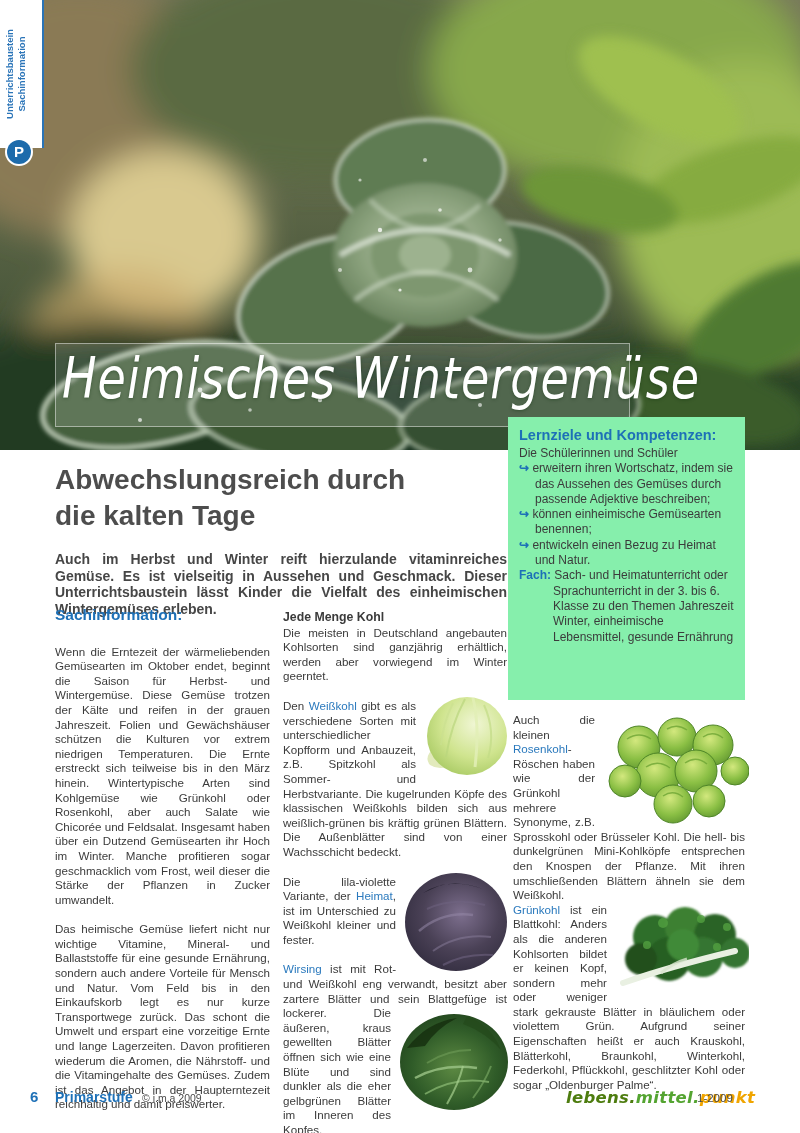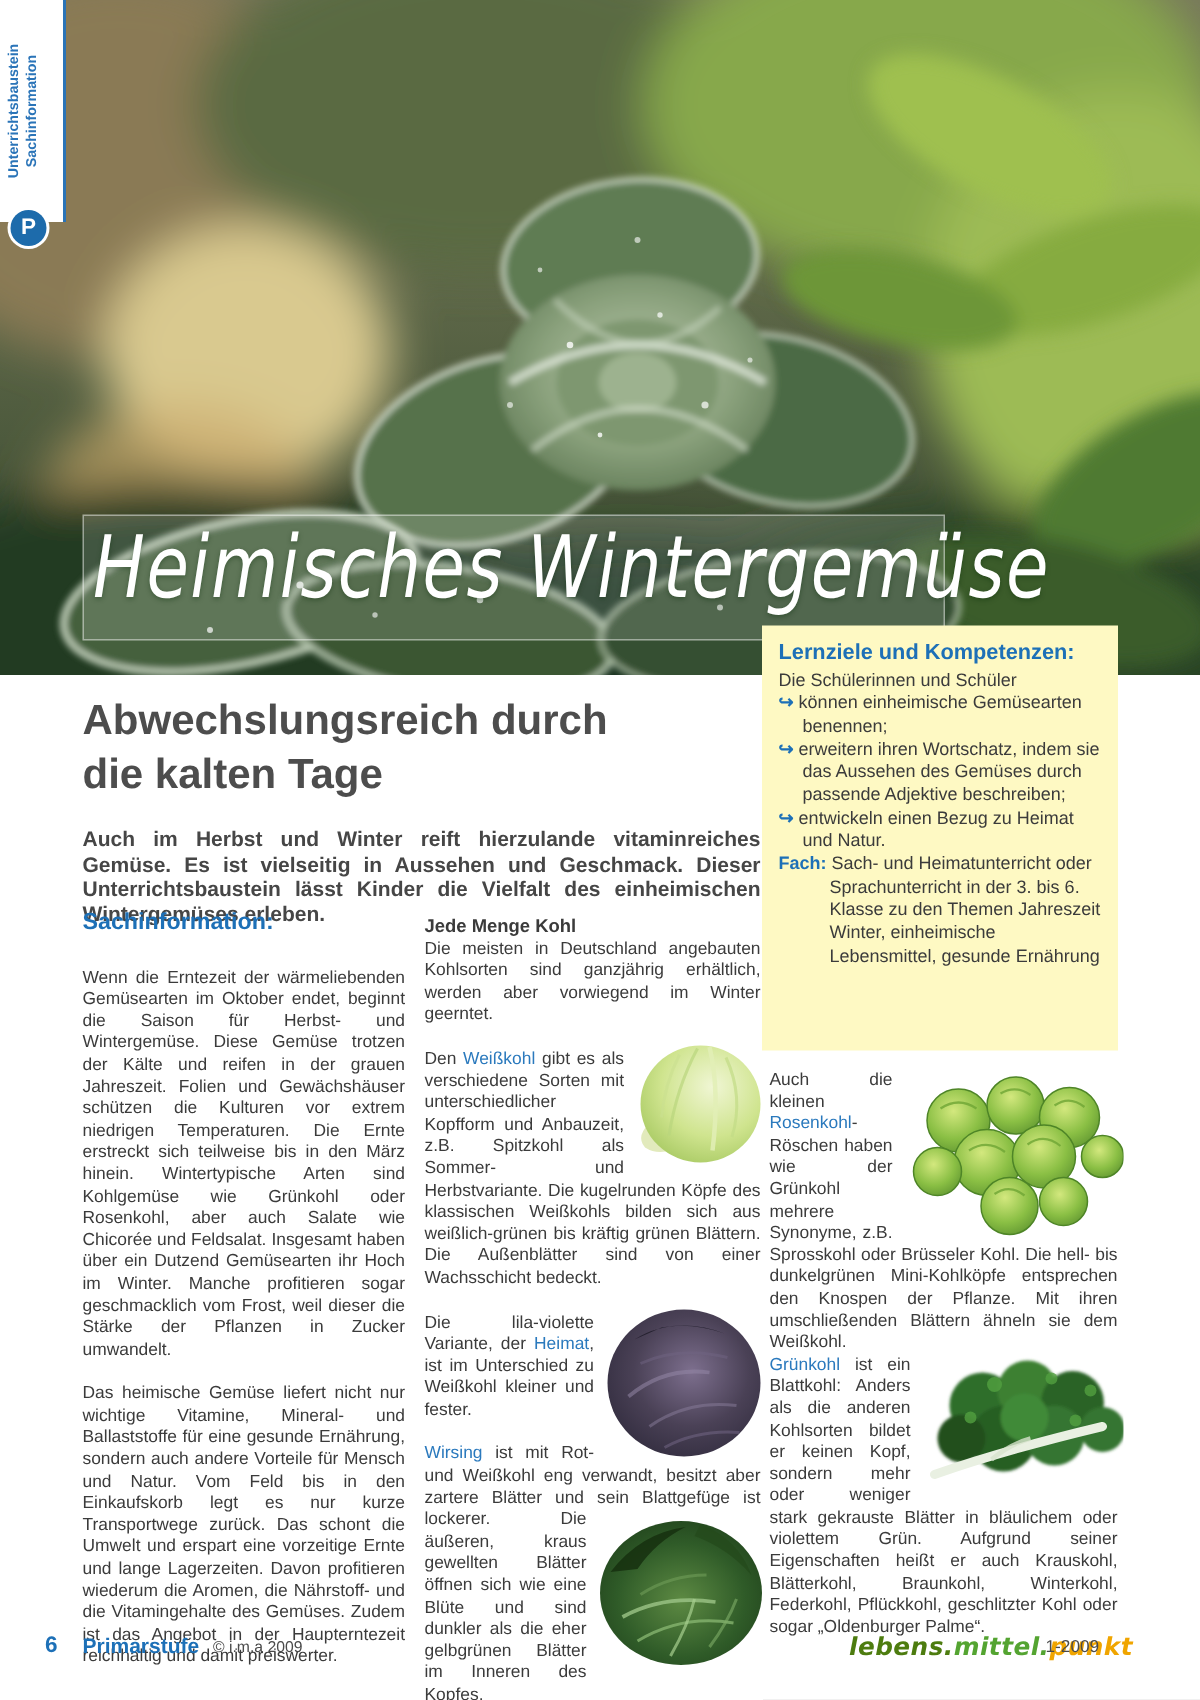--- a/index.html
+++ b/index.html
@@ -28,21 +28,21 @@
               font-size:46px;color:#ffffff;letter-spacing:1px;transform:scaleY(1.25);
               transform-origin:top left;text-shadow:0 1px 3px rgba(0,40,0,0.35);white-space:nowrap;}
 
   
   .main-heading{position:absolute;left:55px;top:462px;width:460px;font-size:28px;line-height:36px;
                 font-weight:bold;color:#4d4d4d;white-space:pre-line;}
   .lead{position:absolute;left:55px;top:551px;width:452px;font-size:14px;line-height:16.6px;
         font-weight:bold;color:#464646;text-align:justify;}
 
   
-  .learn-box{position:absolute;left:508px;top:417px;width:237px;height:283px;background:#fef9c3;
+  .learn-box{position:absolute;left:508px;top:417px;width:237px;height:283px;background:#86efac;
              box-sizing:border-box;padding:10px 11px 8px 11px;z-index:6;}
   .learn-box h2{margin:0 0 3px 0;font-size:14.5px;color:#1d70b7;}
   .learn-box .lb-intro{font-size:12px;line-height:15.3px;color:#3b3b3b;}
   .lb-item{font-size:12px;line-height:15.3px;color:#3b3b3b;padding-left:16px;text-indent:-16px;}
   .lb-arrow{color:#1d70b7;font-weight:bold;}
   .lb-subject{font-size:12px;line-height:15.3px;color:#3b3b3b;padding-left:34px;text-indent:-34px;}
   .lb-subject .lbl{color:#1d70b7;font-weight:bold;}
 
   
   .col{position:absolute;font-size:11.6px;line-height:14.6px;color:#3b3b3b;text-align:justify;}
@@ -171,22 +171,22 @@
   <div class="title-band"></div>
   <div class="hero-title">Heimisches Wintergemüse</div>
 
   <div class="main-heading">Abwechslungsreich durch
 die kalten Tage</div>
   <div class="lead">Auch im Herbst und Winter reift hierzulande vitaminreiches Gemüse. Es ist vielseitig in Aussehen und Geschmack. Dieser Unterrichtsbaustein lässt Kinder die Vielfalt des einheimischen Wintergemüses erleben.</div>
 
   <div class="learn-box">
     <h2>Lernziele und Kompetenzen:</h2>
     <div class="lb-intro">Die Schülerinnen und Schüler</div>
+    <div class="lb-item"><span class="lb-arrow">↪</span> <span>erweitern ihren Wortschatz, indem sie das Aussehen des Gemüses durch passende Adjektive beschreiben;</span></div>
     <div class="lb-item"><span class="lb-arrow">↪</span> <span>können einheimische Gemüsearten benennen;</span></div>
-    <div class="lb-item"><span class="lb-arrow">↪</span> <span>erweitern ihren Wortschatz, indem sie das Aussehen des Gemüses durch passende Adjektive beschreiben;</span></div>
     <div class="lb-item"><span class="lb-arrow">↪</span> <span>entwickeln einen Bezug zu Heimat und Natur.</span></div>
     <div class="lb-subject"><span class="lbl">Fach:</span><span> Sach- und Heimatunterricht oder Sprachunterricht in der 3. bis 6. Klasse zu den Themen Jahreszeit Winter, einheimische Lebensmittel, gesunde Ernährung</span></div>
   </div>
 
   <div class="col" id="col1">
     <h3>Sachinformation:</h3>
     <p>Wenn die Erntezeit der wärmeliebenden Gemüsearten im Oktober endet, beginnt die Saison für Herbst- und Wintergemüse. Diese Gemüse trotzen der Kälte und reifen in der grauen Jahreszeit. Folien und Gewächshäuser schützen die Kulturen vor extrem niedrigen Temperaturen. Die Ernte erstreckt sich teilweise bis in den März hinein. Wintertypische Arten sind Kohlgemüse wie Grünkohl oder Rosenkohl, aber auch Salate wie Chicorée und Feldsalat. Insgesamt haben über ein Dutzend Gemüsearten ihr Hoch im Winter. Manche profitieren sogar geschmacklich vom Frost, weil dieser die Stärke der Pflanzen in Zucker umwandelt.</p>
     <p class="gap">Das heimische Gemüse liefert nicht nur wichtige Vitamine, Mineral- und Ballaststoffe für eine gesunde Ernährung, sondern auch andere Vorteile für Mensch und Natur. Vom Feld bis in den Einkaufskorb legt es nur kurze Transportwege zurück. Das schont die Umwelt und erspart eine vorzeitige Ernte und lange Lagerzeiten. Davon profitieren wiederum die Aromen, die Nährstoff- und die Vitamingehalte des Gemüses. Zudem ist das Angebot in der Haupterntezeit reichhaltig und damit preiswerter.</p>
   </div>
 

